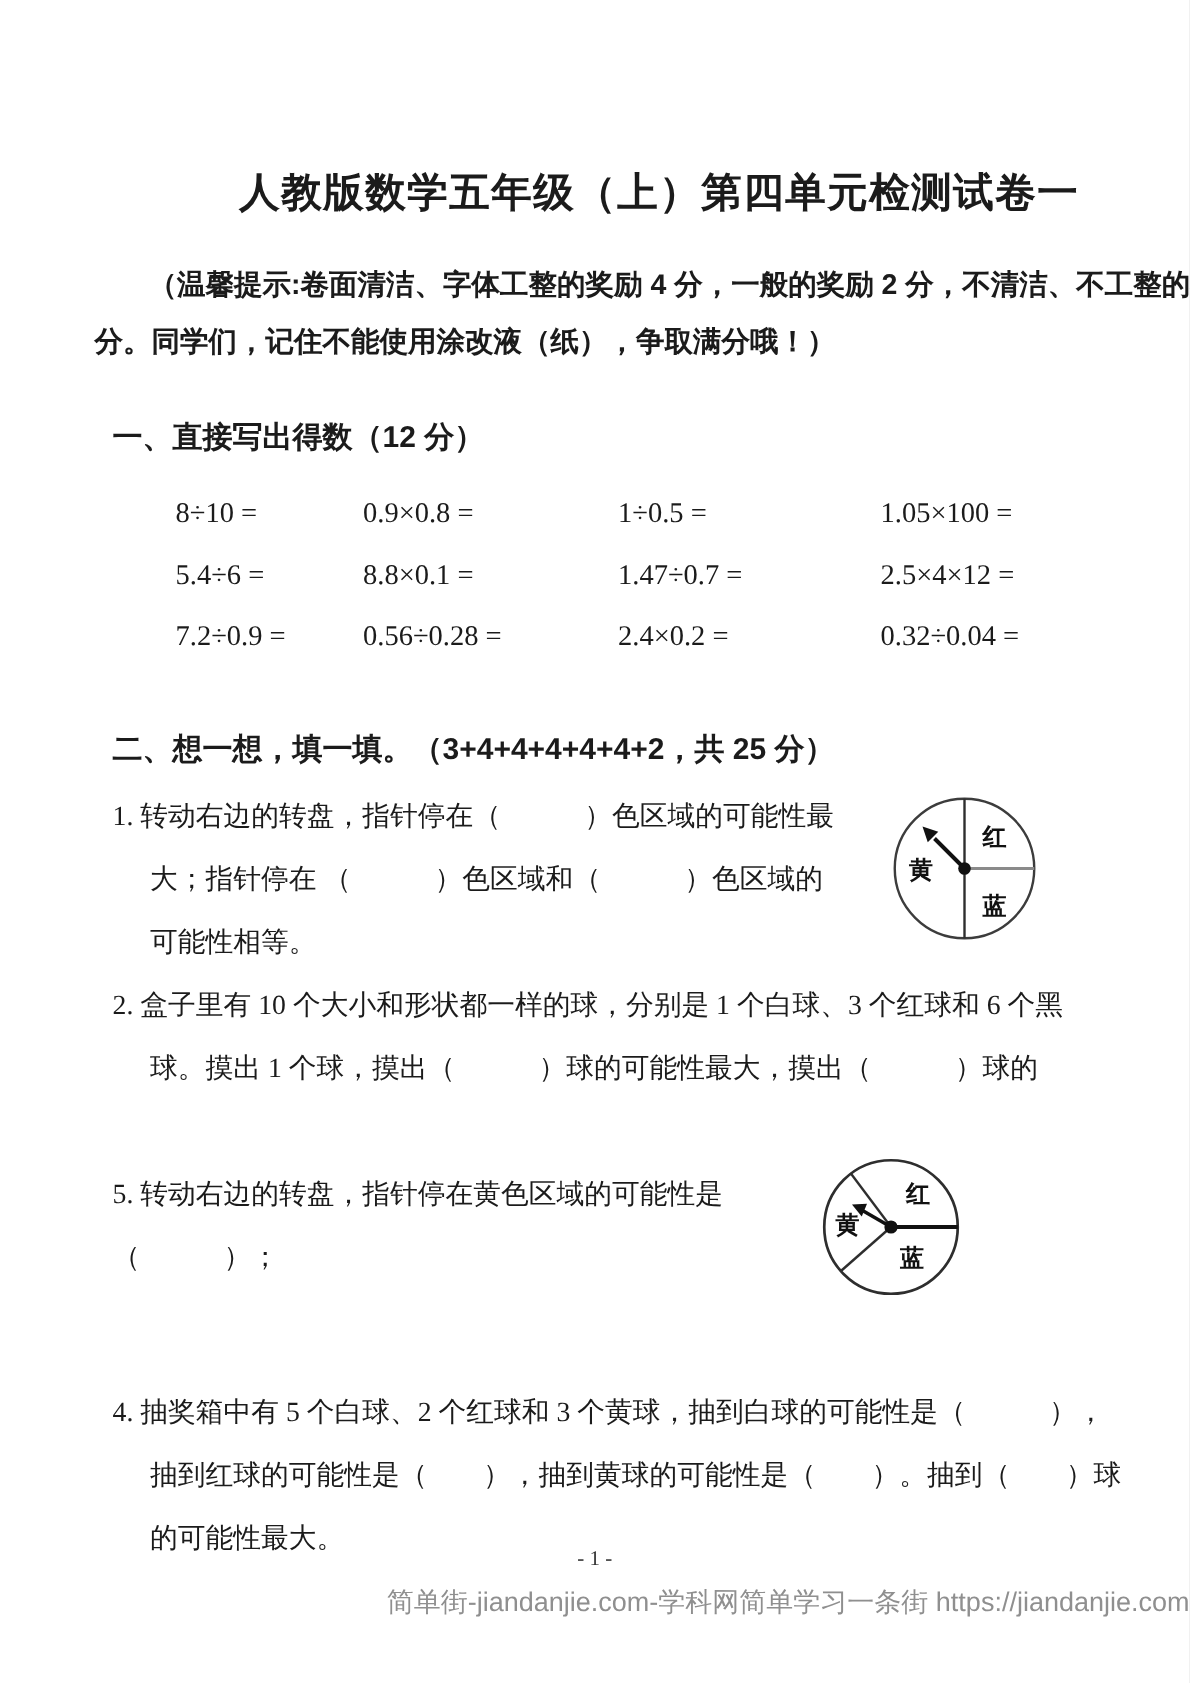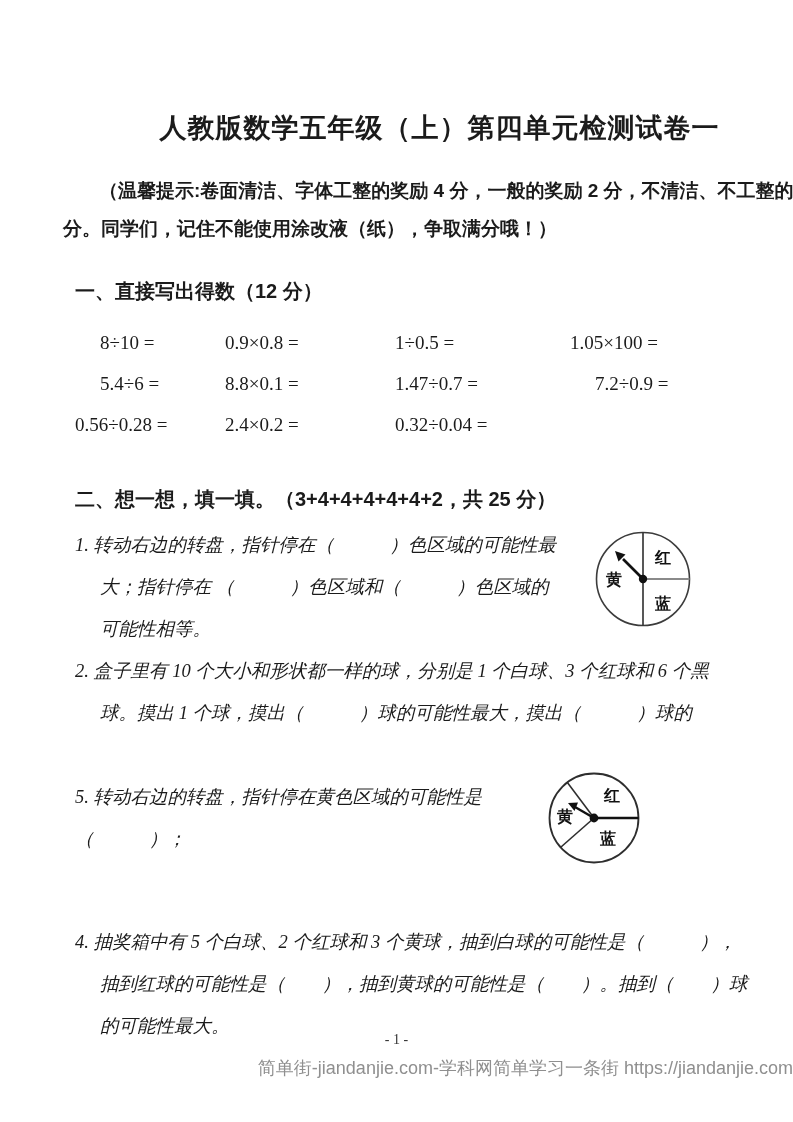--- a/index.html
+++ b/index.html
@@ -26,31 +26,31 @@
   }
   .tip .line-1{padding-left:36px;}
   .section-heading{
     position:absolute;left:75px;
     font-family:"Liberation Sans", sans-serif;
     font-weight:bold;font-size:20px;text-align:center;
   }
   .heading-one{top:278px;}
   .heading-two{top:486px;}
   .eq-grid{
-    position:absolute;top:322px;left:75px;width:660px;
+    position:absolute;top:322px;left:92px;width:660px;
     display:grid;
     grid-template-columns:150px 170px 175px auto;
     grid-auto-rows:41px;
     font-size:19px;
   }
   .eq-cell{line-height:41px;}
   .eq-grid .col-0{padding-left:25px;}
   .question{
     position:absolute;left:75px;
-    font-size:18.5px;line-height:42px;font-style:italic;
+    font-size:18.5px;line-height:42px;
   }
   .q1{top:524px;}
   .q2{top:650px;}
   .q3{top:776px;}
   .q4{top:921px;}
   .q-line{white-space:nowrap;}
   .q-line.indent{padding-left:25px;}
   .spinner{position:absolute;}
   .spinner-1{left:594px;top:530px;}
   .spinner-2{left:547px;top:771px;}
@@ -84,20 +84,21 @@
   <div class="section-heading heading-one">一、直接写出得数（12 分）</div>
 
   <div class="eq-grid">
     <div class="eq-cell col-0">8÷10 =</div>
     <div class="eq-cell">0.9×0.8 =</div>
     <div class="eq-cell">1÷0.5 =</div>
     <div class="eq-cell">1.05×100 =</div>
     <div class="eq-cell col-0">5.4÷6 =</div>
     <div class="eq-cell">8.8×0.1 =</div>
     <div class="eq-cell">1.47÷0.7 =</div>
+    <div class="eq-cell">2.5×4×12 =</div>
     <div class="eq-cell col-0">7.2÷0.9 =</div>
     <div class="eq-cell">0.56÷0.28 =</div>
     <div class="eq-cell">2.4×0.2 =</div>
     <div class="eq-cell">0.32÷0.04 =</div>
   </div>
 
   <div class="section-heading heading-two">二、想一想，填一填。（3+4+4+4+4+4+2，共 25 分）</div>
 
   <div class="question q1">
     <div class="q-line">1. 转动右边的转盘，指针停在（　　　）色区域的可能性最</div>

